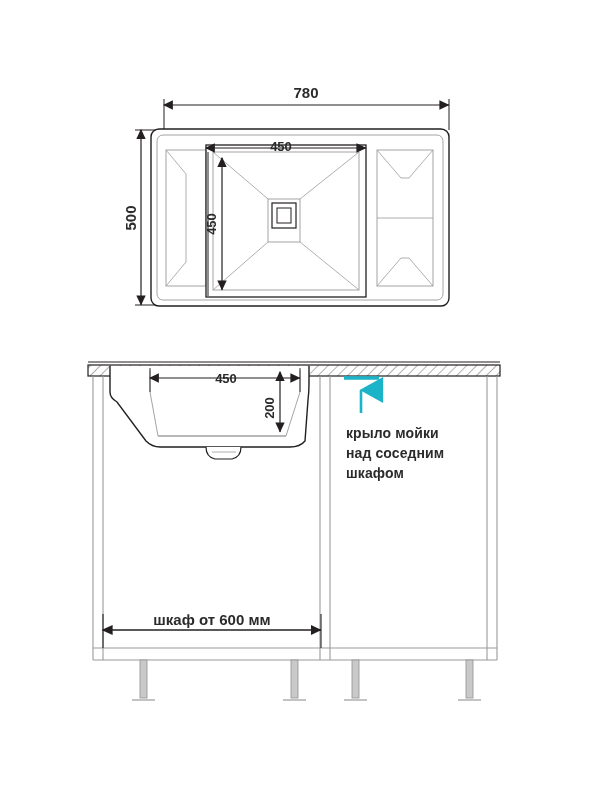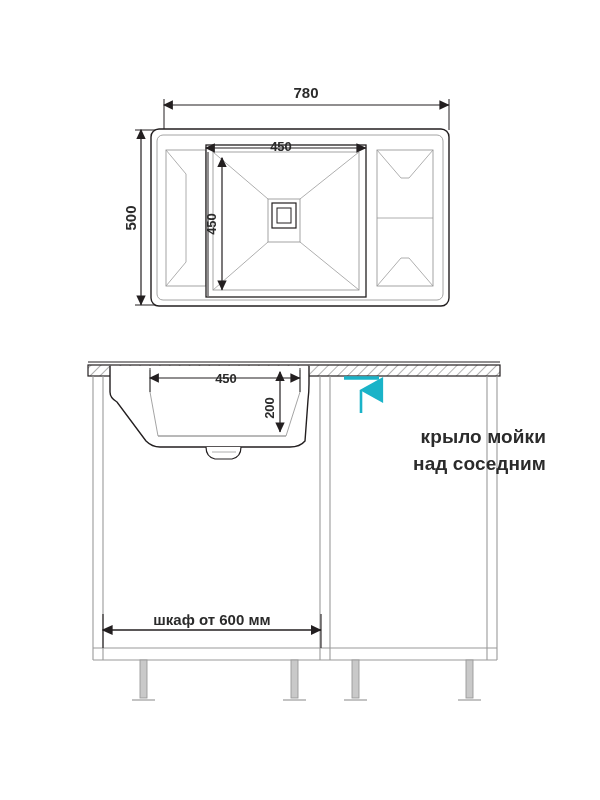--- a/index.html
+++ b/index.html
@@ -13,40 +13,39 @@
     font-family: "Liberation Sans", sans-serif;
     color: #2b2b2b;
     position: relative;
     overflow: hidden;
   }
   .stage {
     position: absolute;
     left: 0; top: 0;
     width: 600px;
     height: 800px;
-    text-align: right;
   }
   svg.diagram {
     position: absolute;
     left: 0;
     top: 0;
     width: 600px;
     height: 800px;
   }
   .dim-text {
     font-family: "Liberation Sans", sans-serif;
     font-weight: bold;
     fill: #2b2b2b;
   }
   .note-block {
     position: absolute;
     left: 346px;
     top: 424px;
     width: 200px;
-    font-size: 19px;
+    font-size: 14px;
     font-weight: bold;
     line-height: 1.42;
     color: #2b2b2b;
     letter-spacing: 0.1px;
   }
   .note-block div { white-space: nowrap; }
 </style>
 </head>
 <body>
 
@@ -187,15 +186,16 @@
 
     <text class="dim-text" x="212" y="625" text-anchor="middle" font-size="15">шкаф от 600 мм</text>
 
     <text class="dim-text" x="226" y="383" text-anchor="middle" font-size="13">450</text>
     <text class="dim-text" x="274" y="408" text-anchor="middle" font-size="13" transform="rotate(-90 274 408)">200</text>
   </svg>
 
   <div class="note-block">
     <div>крыло мойки</div>
     <div>над соседним</div>
+    <div>шкафом</div>
   </div>
 
 </div>
 
 </body></html>

